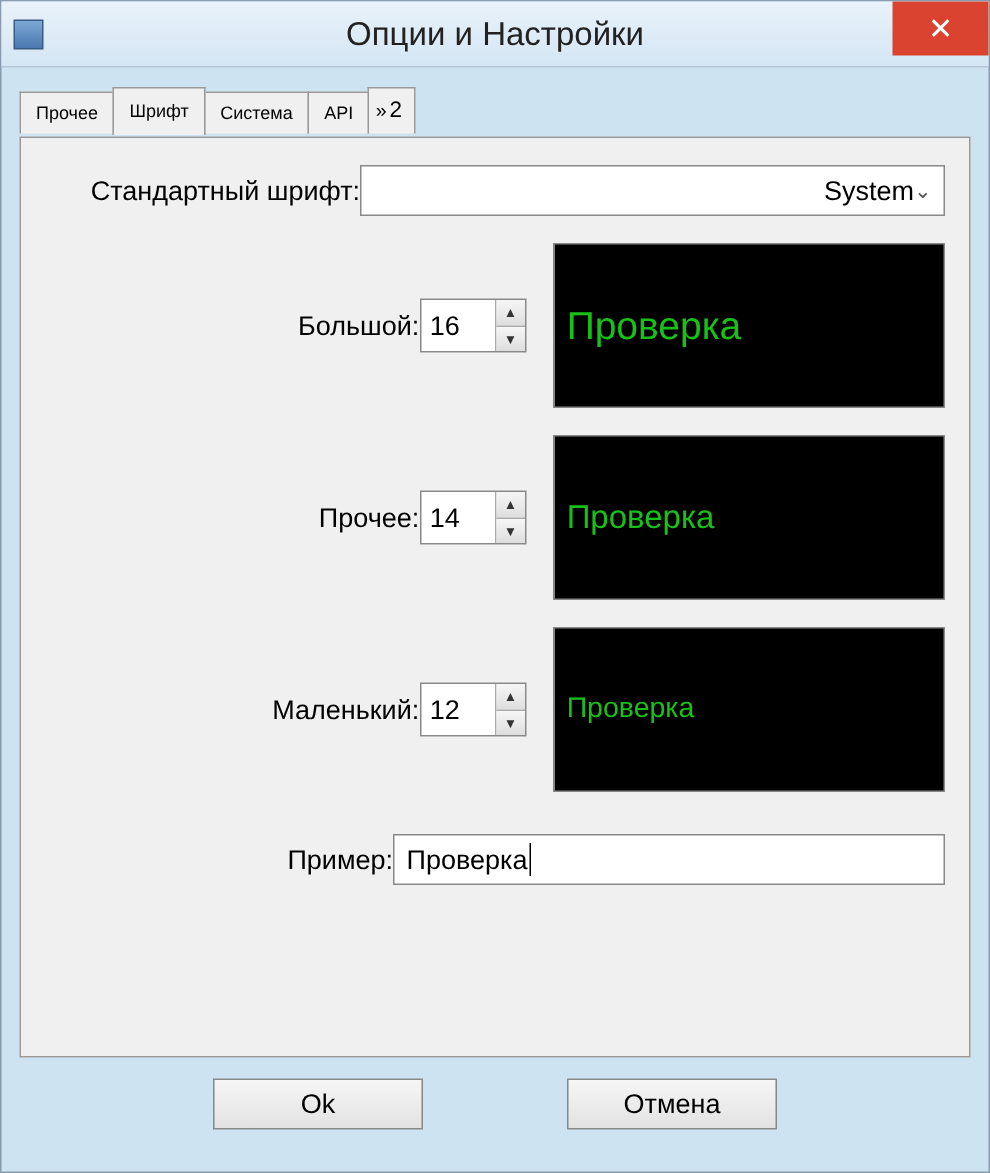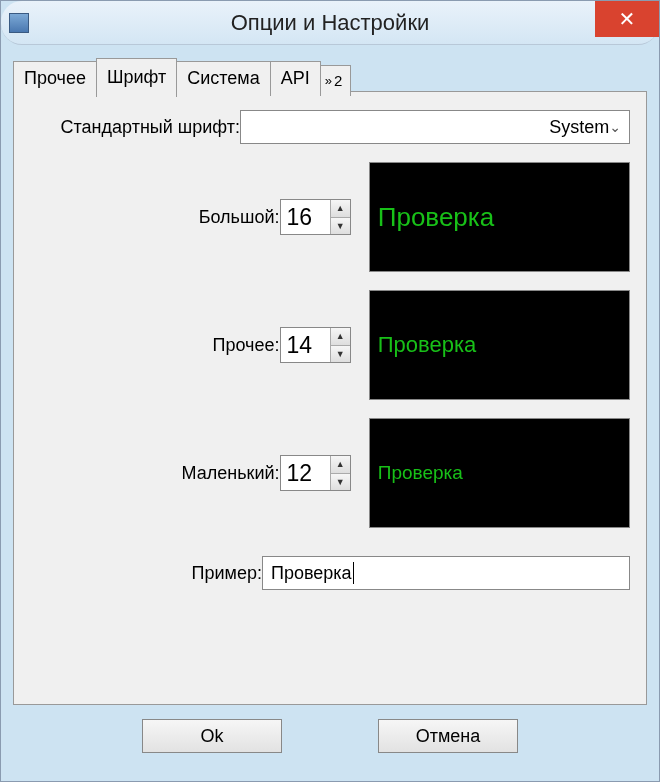--- a/index.html
+++ b/index.html
@@ -21,21 +21,20 @@
       display: flex;
       flex-direction: column;
     }
     .titlebar {
       height: 44px;
       background: linear-gradient(#e9f2fa, #d4e6f4);
       display: flex;
       align-items: center;
       position: relative;
       border-bottom: 1px solid #b8c8d8;
-      border-radius: 21px;
     }
     .titlebar-icon {
       width: 20px;
       height: 20px;
       margin-left: 8px;
       background: linear-gradient(#7ca9d6, #4a78b0);
       border: 1px solid #3a5a82;
     }
     .titlebar-title {
       position: absolute;
@@ -78,21 +77,21 @@
       top: -34px;
       left: -1px;
       display: flex;
       align-items: flex-end;
     }
     .tab {
       background: #f0f0f0;
       border: 1px solid #999;
       border-bottom: none;
       padding: 6px 10px 7px 10px;
-      font-size: 18px;
+      font-size: 12px;
       color: #000;
       cursor: pointer;
       margin-right: -1px;
       position: relative;
     }
     .tab.active {
       background: #f0f0f0;
       padding-top: 8px;
       padding-bottom: 9px;
       margin-bottom: -1px;
@@ -160,21 +159,21 @@
       border: 1px solid #888;
       display: flex;
       align-items: stretch;
       margin-right: 18px;
     }
     .spinner-val {
       flex: 1;
       display: flex;
       align-items: center;
       padding-left: 6px;
-      font-size: 23px;
+      font-size: 18px;
     }
     .spinner-btns {
       width: 20px;
       display: flex;
       flex-direction: column;
       border-left: 1px solid #aaa;
     }
     .spinner-btn {
       flex: 1;
       background: linear-gradient(#f6f6f6, #dedede);

